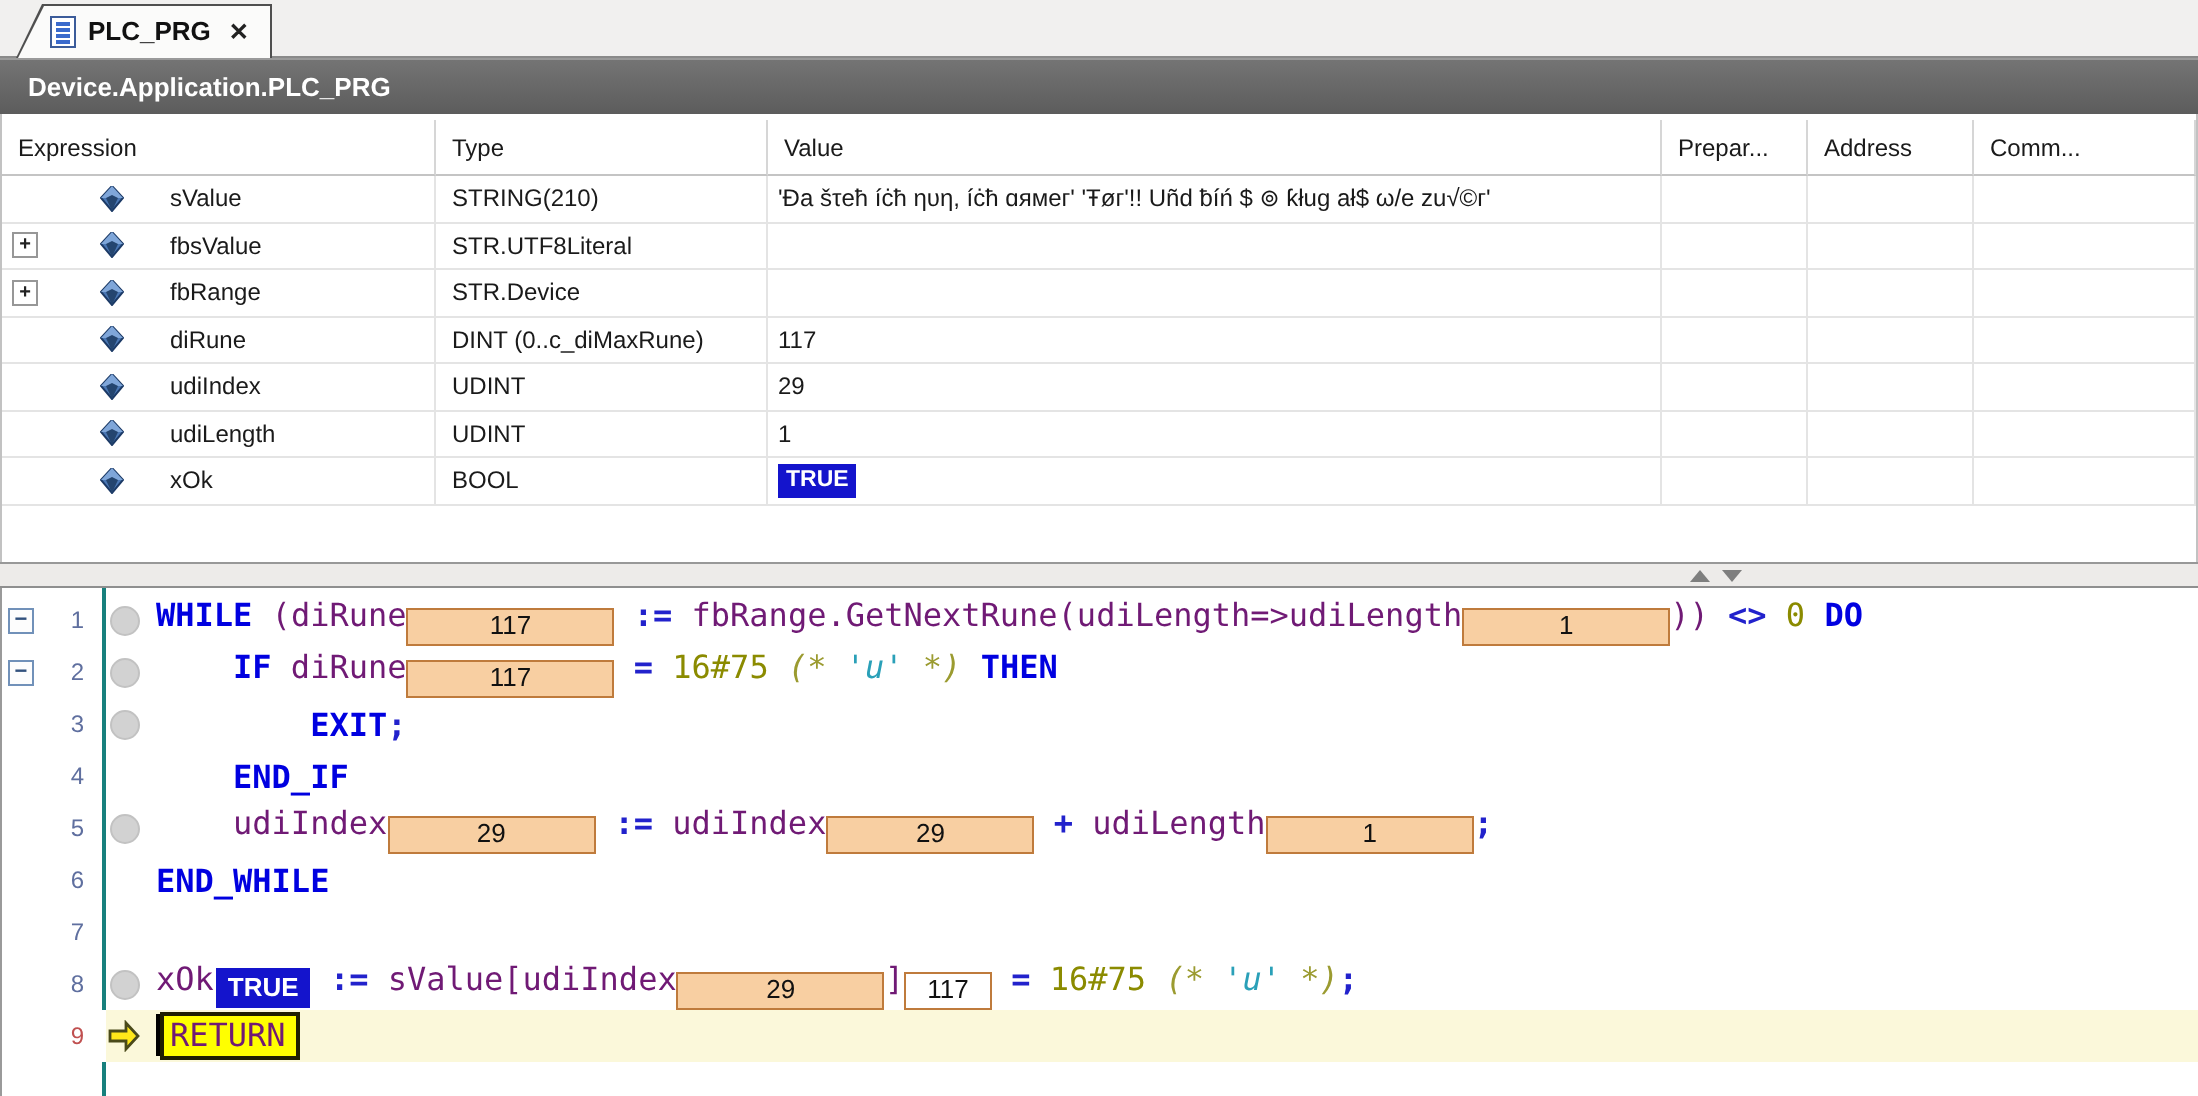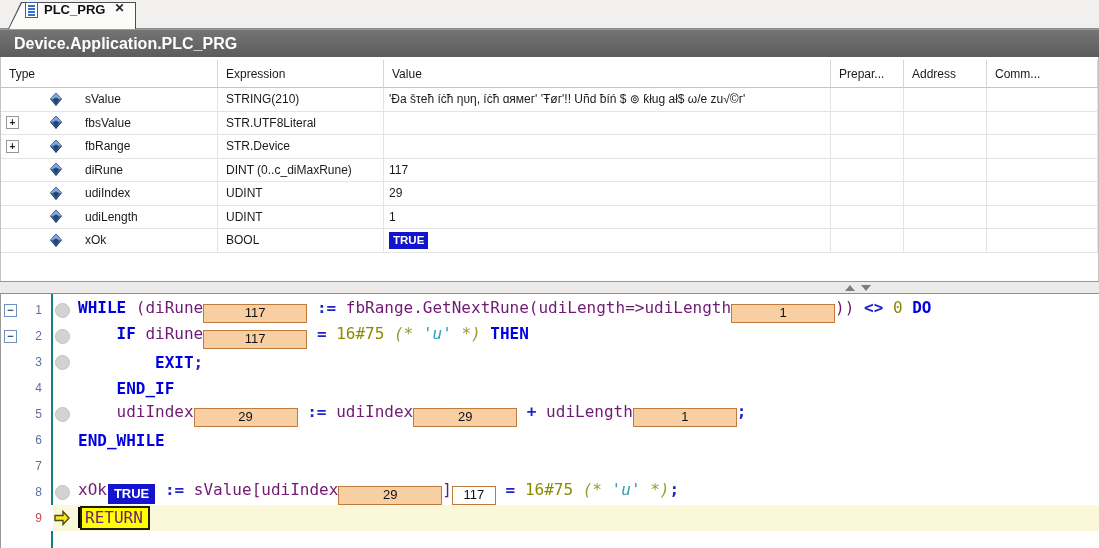--- a/index.html
+++ b/index.html
@@ -7,33 +7,33 @@
   .screen { position:relative; width:1099px; height:548px; overflow:hidden; background:#ffffff; }
 
   
   .tabbar { position:absolute; left:0; top:0; width:100%; height:29px;
             background:#f1f0ef; border-bottom:1px solid #8a8a8a; }
   .tab { position:absolute; left:8px; top:2px; width:128px; height:27px; cursor:default; }
   .tab-outer { position:absolute; inset:0; background:#4f4f4f;
                clip-path:polygon(13px 0, 100% 0, 100% 100%, 0 100%); }
   .tab-inner { position:absolute; left:1px; top:1px; right:1px; bottom:0; background:#fbfbfa;
                clip-path:polygon(13px 0, 100% 0, 100% 100%, 0 100%); }
-  .tab-content { position:absolute; inset:0; display:flex; align-items:flex-start; padding-left:17px; }
+  .tab-content { position:absolute; inset:0; display:flex; align-items:center; padding-left:17px; }
   .doc-icon { width:13px; height:16px; background:#fff; border:1px solid #3c5c9a; position:relative; margin-right:6px; }
   .doc-icon i { position:absolute; left:2px; right:2px; height:2px; background:#3a6acc; }
   .doc-icon i:nth-child(1){top:2px;} .doc-icon i:nth-child(2){top:5px;}
   .doc-icon i:nth-child(3){top:8px;} .doc-icon i:nth-child(4){top:11px;}
   .tab-label { font-size:13px; font-weight:bold; color:#111; margin-right:9px; }
   .tab-close { font-size:12px; font-weight:bold; color:#222; line-height:12px; }
 
   
   .devbar { position:absolute; left:0; top:29px; width:100%; height:28px;
             background:linear-gradient(#747474,#5c5c5c); display:flex; align-items:center;
             padding-left:14px; border-top:1px solid #9a9a9a; }
-  .devbar-text { color:#ffffff; font-size:16px; font-weight:bold; }
+  .devbar-text { color:#ffffff; font-size:13px; font-weight:bold; }
 
   
   .watch { position:absolute; left:0; top:57px; width:100%; height:224px; background:#fff;
            border-left:1px solid #c2c2c2; border-right:1px solid #c2c2c2; padding-top:3px; font-size:12px; color:#1a1a1a; }
   .wgrid { display:grid; grid-template-columns:217px 166px 447px 73px 83px 1fr; }
   .whead-cell { height:28px; line-height:28px; padding-left:8px;
                 border-right:1px solid #d6d6d6; border-bottom:1px solid #c4c4c4; background:#fff; }
   .wrow { display:grid; grid-template-columns:217px 166px 447px 73px 83px 1fr; height:23.5px; }
   .wcell { border-right:1px solid #e4e4e4; border-bottom:1px solid #e4e4e4;
            display:flex; align-items:center; padding-left:8px; overflow:hidden; white-space:nowrap; }
@@ -109,22 +109,22 @@
       </div>
     </div>
   </div>
 
   <div class="devbar">
     <span class="devbar-text">Device.Application.PLC_PRG</span>
   </div>
 
   <div class="watch">
     <div class="wgrid" id="watch-head">
+        <div class="whead-cell">Expression</div>
         <div class="whead-cell">Type</div>
-        <div class="whead-cell">Expression</div>
         <div class="whead-cell">Value</div>
         <div class="whead-cell">Prepar...</div>
         <div class="whead-cell">Address</div>
         <div class="whead-cell">Comm...</div>
       </div>
     <div id="watch-rows">
         <div class="wrow">
           <div class="wcell expr">
             <span class="foldslot"></span>
             <svg width="12" height="13" class="vicon">

